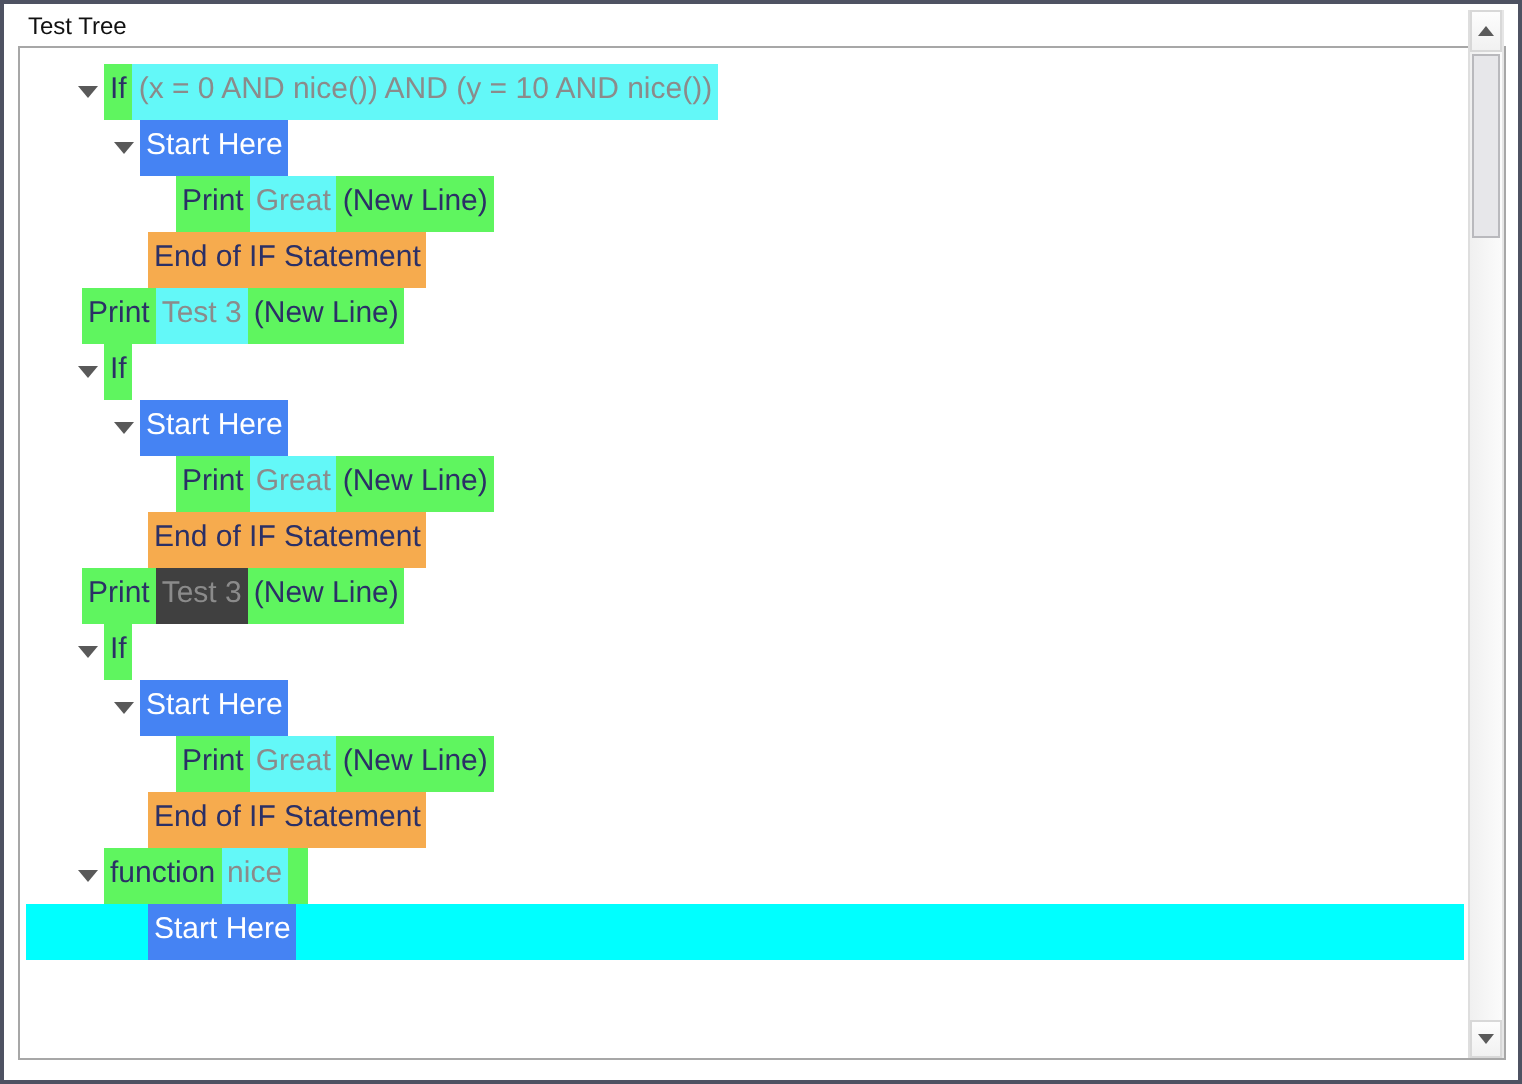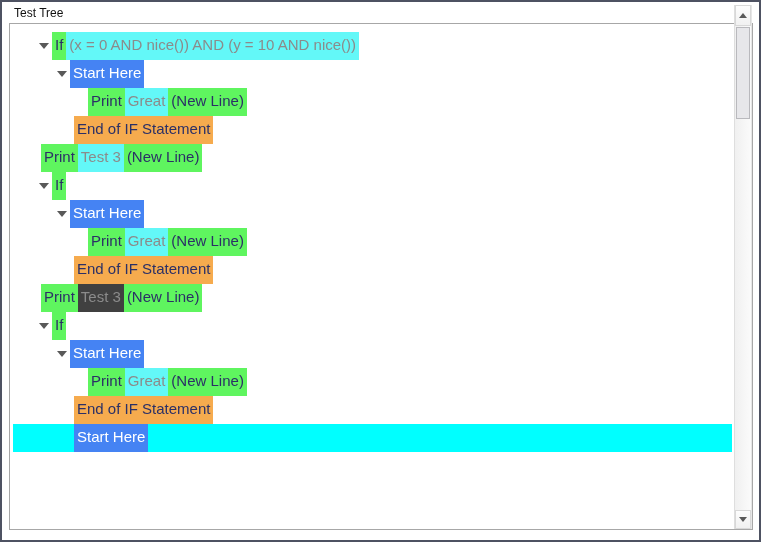--- a/index.html
+++ b/index.html
@@ -127,20 +127,28 @@
           <span class="seg" style="background: rgb(69, 131, 243); color: rgb(255, 255, 255);">Start Here</span>
         </div>
         <div class="tree-row" style="padding-left: 75px;">
           <span class="seg" style="background: rgb(95, 245, 95); color: rgb(43, 48, 102);">Print</span>
           <span class="seg" style="background: rgb(99, 248, 248); color: rgb(139, 139, 139);">Great</span>
           <span class="seg" style="background: rgb(95, 245, 95); color: rgb(43, 48, 102);">(New Line)</span>
         </div>
         <div class="tree-row" style="padding-left: 61px;">
           <span class="seg" style="background: rgb(246, 171, 78); color: rgb(43, 48, 102);">End of IF Statement</span>
         </div>
+        <div class="tree-row" style="padding-left: 23px;">
+          <span class="expander">
+            <span class="tri"></span>
+          </span>
+          <span class="seg" style="background: rgb(95, 245, 95); color: rgb(43, 48, 102);">function</span>
+          <span class="seg" style="background: rgb(99, 248, 248); color: rgb(139, 139, 139);">nice</span>
+          <span class="seg" style="background: rgb(95, 245, 95); color: rgb(43, 48, 102);"> </span>
+        </div>
         <div class="tree-row selected" style="padding-left: 61px;">
           <span class="seg" style="background: rgb(69, 131, 243); color: rgb(255, 255, 255);">Start Here</span>
         </div>
       </div>
   </div>
 
   <div class="vscroll">
     <div class="vs-btn up">
       <span class="arrow-up"></span>
     </div>

